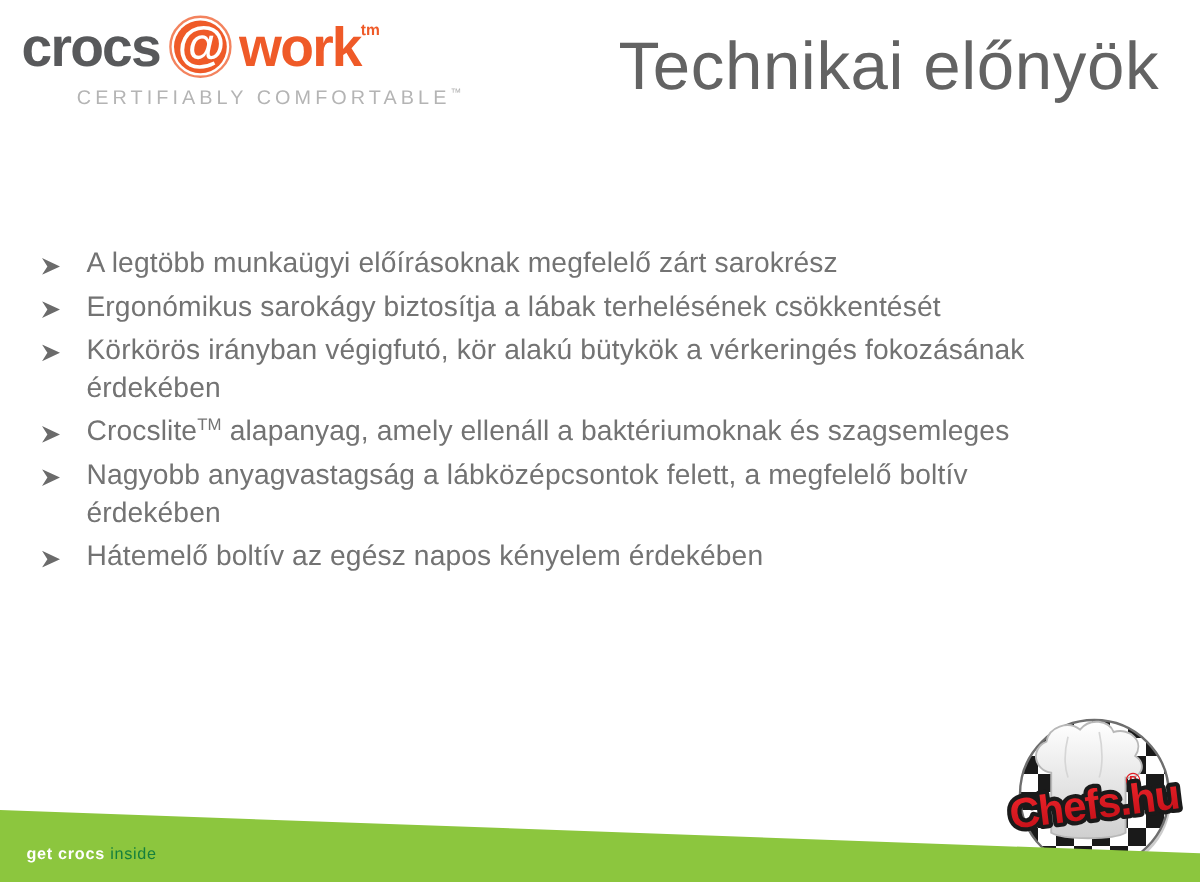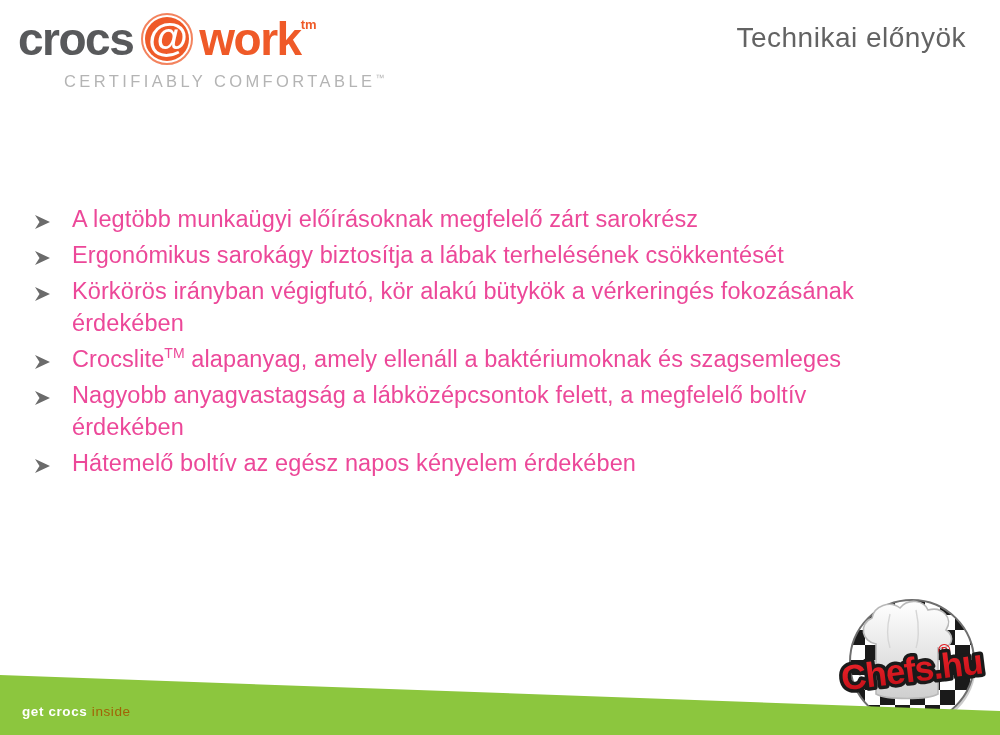--- a/index.html
+++ b/index.html
@@ -101,21 +101,21 @@
     vertical-align: super;
     letter-spacing: 0;
   }
 
   
   #slide-title {
     position: absolute;
     right: 34px;
     top: 22px;
     color: #636363;
-    font-size: 28px;
+    font-size: 56px;
     font-weight: normal;
     letter-spacing: 0.5px;
     white-space: nowrap;
     text-align: right;
   }
 
   
   #bullet-list {
     position: absolute;
     left: 34px;
@@ -130,21 +130,21 @@
   .bullet-marker {
     flex: 0 0 auto;
     width: 38px;
     color: #6b6b6b;
     font-size: 21px;
     line-height: 34px;
     padding-top: 1px;
   }
   .bullet-marker svg { display: block; margin-top: 11px; }
   .bullet-text {
-    color: #ec4899;
+    color: #737373;
     font-size: 23.5px;
     line-height: 32px;
     letter-spacing: 0.1px;
     flex: 1 1 auto;
   }
   .bullet-text .sup-tm {
     font-size: 14px;
     vertical-align: super;
     line-height: 0;
   }
@@ -164,21 +164,21 @@
     font-size: 13.5px;
     letter-spacing: 0.6px;
     white-space: nowrap;
   }
   #footer-tagline .ft-strong {
     color: #ffffff;
     font-weight: bold;
     text-align: right;
   }
   #footer-tagline .ft-light {
-    color: #a16207;
+    color: #15803d;
     font-weight: normal;
   }
 
   
   #chefs-logo {
     position: absolute;
     left: 828px;
     top: 596px;
     width: 168px;
     height: 134px;

